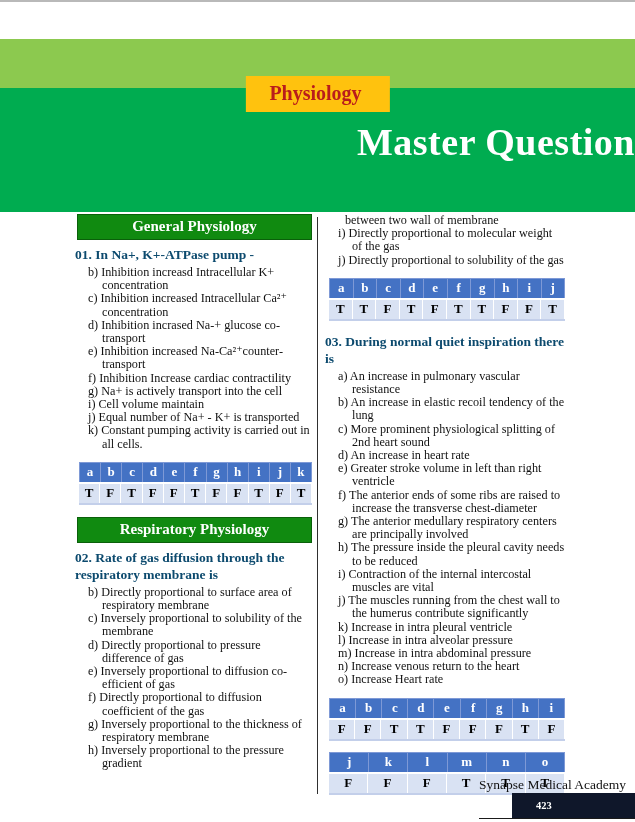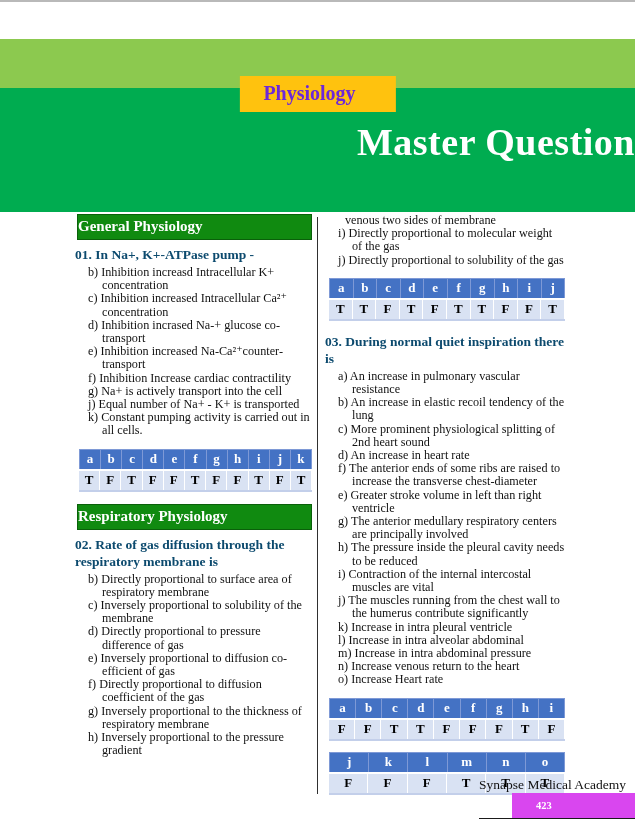--- a/index.html
+++ b/index.html
@@ -6,36 +6,36 @@
   .page {
     position:relative; width:635px; height:822px; background:#ffffff;
     font-family:"Liberation Serif","DejaVu Serif",serif; overflow:hidden;
     border-top:2px solid #b9b9b9; box-sizing:border-box;
   }
   
   .band-light { position:absolute; top:37px; left:0; width:635px; height:49px; background:#8cc94f; }
   .band-dark  { position:absolute; top:86px; left:0; width:635px; height:124px; background:#00ac50; }
   .subject-badge {
     position:absolute; top:74px; left:50%; transform:translateX(-50%);
-    background:#ffc20e; color:#6d28d9; font-weight:bold; font-size:20px;
-    padding:6px 40px 7px 24px; white-space:nowrap;
+    background:#ffc20e; color:#b91c1c; font-weight:bold; font-size:20px;
+    padding:6px 28px 7px 24px; white-space:nowrap;
   }
   .page-title {
     position:absolute; top:118px; left:0; width:635px; text-align:right;
     color:#ffffff; font-weight:bold; font-size:38px; letter-spacing:0.5px;
   }
   
   .content { position:absolute; top:212px; left:0; width:635px; }
   .col-left  { position:absolute; left:75px;  top:0; width:237px; }
   .col-right { position:absolute; left:325px; top:0; width:240px; }
   .divider   { position:absolute; left:317px; top:3px; height:577px; width:0; border-left:1.2px solid #2f2f2f; }
   
   .section-bar {
     background:#108a10; border:1.5px solid #0a600a; color:#ffffff;
-    font-weight:bold; font-size:15px; padding:3px 0 4px 0;
+    font-weight:bold; font-size:15px; text-align:center; padding:3px 0 4px 0;
     margin:0 0 6px 2px;
   }
   .section-bar.second { margin-top:11px; }
   
   .q-title { color:#0c4a6e; font-weight:bold; font-size:13.5px; line-height:17px; margin:4px 0 3px 0; }
   
   ul.opts { list-style:none; margin:0; padding:0; font-size:12.2px; line-height:13.2px; color:#111; }
   ul.opts li { padding-left:27px; text-indent:-14px; }
   ul.opts.cont-first li:first-child { text-indent:0; padding-left:20px; }
   
@@ -43,21 +43,21 @@
   .trow { display:flex; }
   .tcell { flex:1; text-align:center; font-weight:bold; font-size:13px; padding:1px 0 2px 0; }
   .thead .tcell { background:#4472c4; color:#ffffff; border-right:1px solid #7e99d6; border-top:1px solid #7e99d6; }
   .thead .tcell:first-child { border-left:1px solid #7e99d6; }
   .tvals .tcell { background:#d9e2f3; color:#000000; border-right:1px solid #ffffff; border-top:2px solid #ffffff; }
   .anstable.split { margin-bottom:10px; }
   
   .footer { position:absolute; bottom:3px; right:0; display:flex; align-items:flex-end; border-bottom:1.5px solid #1a1a1a;flex-direction:column; }
   .footer-academy { font-size:13.5px; color:#111; margin-right:9px; }
   .page-number-badge {
-    background:#d946ef; color:#ffffff; font-weight:bold; font-size:10.5px;
+    background:#0f172a; color:#ffffff; font-weight:bold; font-size:10.5px;
     width:123px; height:25px; line-height:25px; padding-left:24px; box-sizing:border-box;
   }
 </style>
 </head>
 <body>
 
 <div class="page">
 
   <div class="band-light"></div>
   <div class="band-dark"></div>
@@ -71,20 +71,21 @@
       <div class="section-bar">General Physiology</div>
 
       <div class="q-title">01.  In Na+, K+-ATPase pump -</div>
       <ul class="opts">
           <li>b) Inhibition increasd  Intracellular K+ concentration</li>
           <li>c)  Inhibition increased Intracellular Ca²⁺ concentration</li>
           <li>d)  Inhibition incrased Na-+ glucose co-transport</li>
           <li>e) Inhibition increased  Na-Ca²⁺counter-transport</li>
           <li>f) Inhibition Increase cardiac contractility</li>
           <li>g) Na+ is actively transport into the cell</li>
+          <li>i) Cell volume maintain</li>
           <li>j) Equal number of Na+ - K+ is transported</li>
           <li>k) Constant pumping activity is carried out in all cells.</li>
         </ul>
 
       <div class="anstable">
         <div class="trow thead">
             <div class="tcell">a</div>
             <div class="tcell">b</div>
             <div class="tcell">c</div>
             <div class="tcell">d</div>
@@ -120,21 +121,21 @@
           <li>d) Directly proportional to pressure difference of gas</li>
           <li>e) Inversely proportional to diffusion co-efficient of gas</li>
           <li>f) Directly proportional to diffusion coefficient of the gas</li>
           <li>g) Inversely proportional to the thickness of respiratory membrane</li>
           <li>h) Inversely proportional to the pressure gradient</li>
         </ul>
     </div>
 
     <div class="col-right">
       <ul class="opts cont-first">
-          <li>venous two sides of membrane</li>
+          <li>between two wall of membrane</li>
           <li>i) Directly proportional to molecular weight of the gas</li>
           <li>j) Directly proportional to solubility of the gas</li>
         </ul>
 
       <div class="anstable">
         <div class="trow thead">
             <div class="tcell">a</div>
             <div class="tcell">b</div>
             <div class="tcell">c</div>
             <div class="tcell">d</div>
@@ -158,28 +159,28 @@
             <div class="tcell">T</div>
           </div>
       </div>
 
       <div class="q-title">03. During normal quiet inspiration there is</div>
       <ul class="opts">
           <li>a) An increase in pulmonary vascular resistance</li>
           <li>b) An increase in elastic recoil tendency of the lung</li>
           <li>c) More prominent physiological splitting of 2nd heart sound</li>
           <li>d) An increase in heart rate</li>
+          <li>e) Greater stroke volume in left than right ventricle</li>
           <li>f) The anterior ends of some ribs are raised to increase the transverse chest-diameter</li>
-          <li>e) Greater stroke volume in left than right ventricle</li>
           <li>g) The anterior medullary respiratory centers are principally involved</li>
           <li>h) The pressure inside the pleural cavity needs to be reduced</li>
           <li>i) Contraction of the internal intercostal muscles are vital</li>
           <li>j) The muscles running from the chest wall to the humerus contribute significantly</li>
           <li>k) Increase in intra pleural ventricle</li>
-          <li>l) Increase in intra alveolar abdominal</li>
+          <li>l) Increase in intra alveolar pressure</li>
           <li>m) Increase in intra abdominal pressure</li>
           <li>n) Increase venous return to the heart</li>
           <li>o) Increase Heart rate</li>
         </ul>
 
       <div class="anstable split">
         <div class="trow thead">
             <div class="tcell">a</div>
             <div class="tcell">b</div>
             <div class="tcell">c</div>

